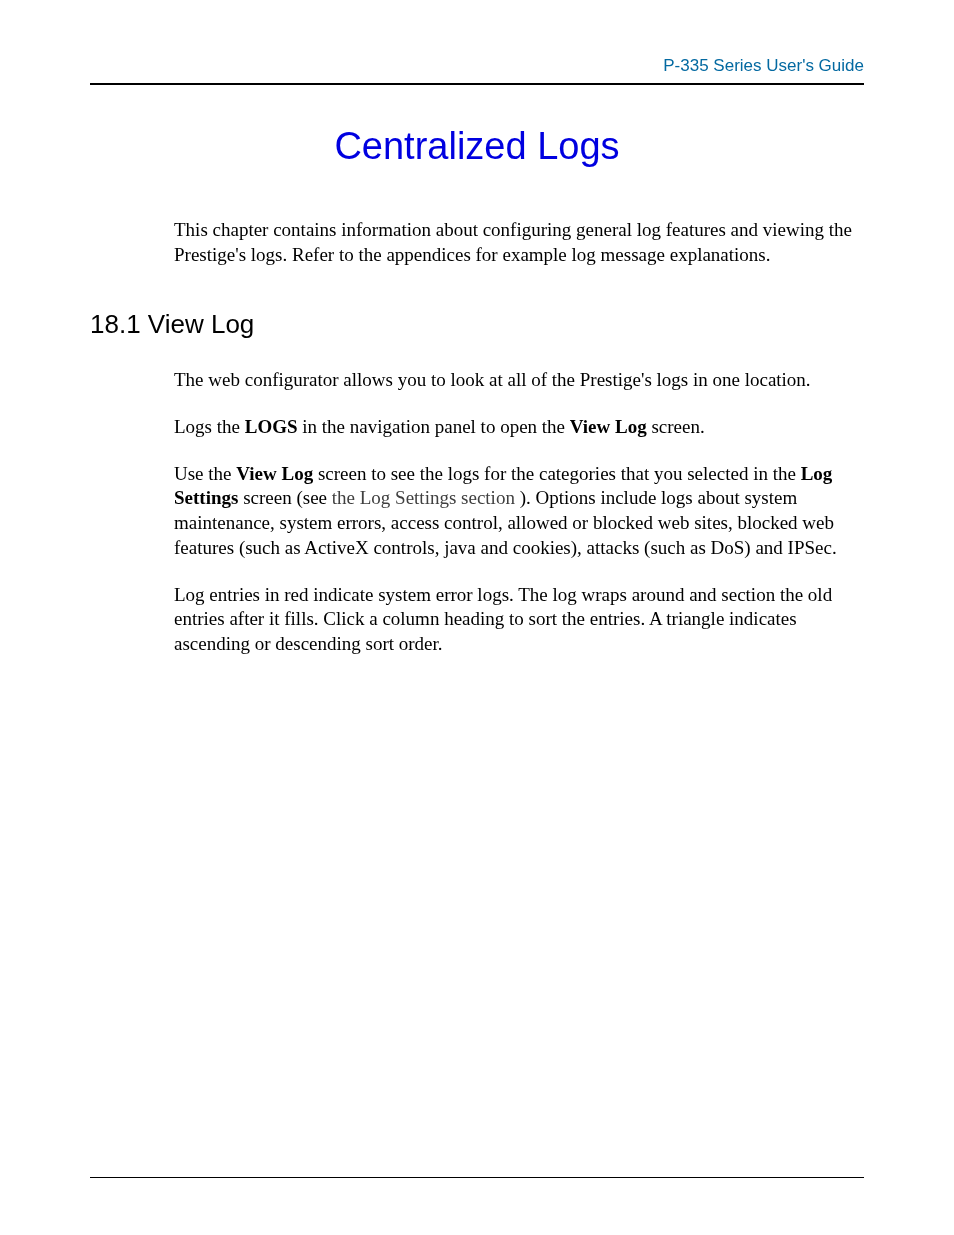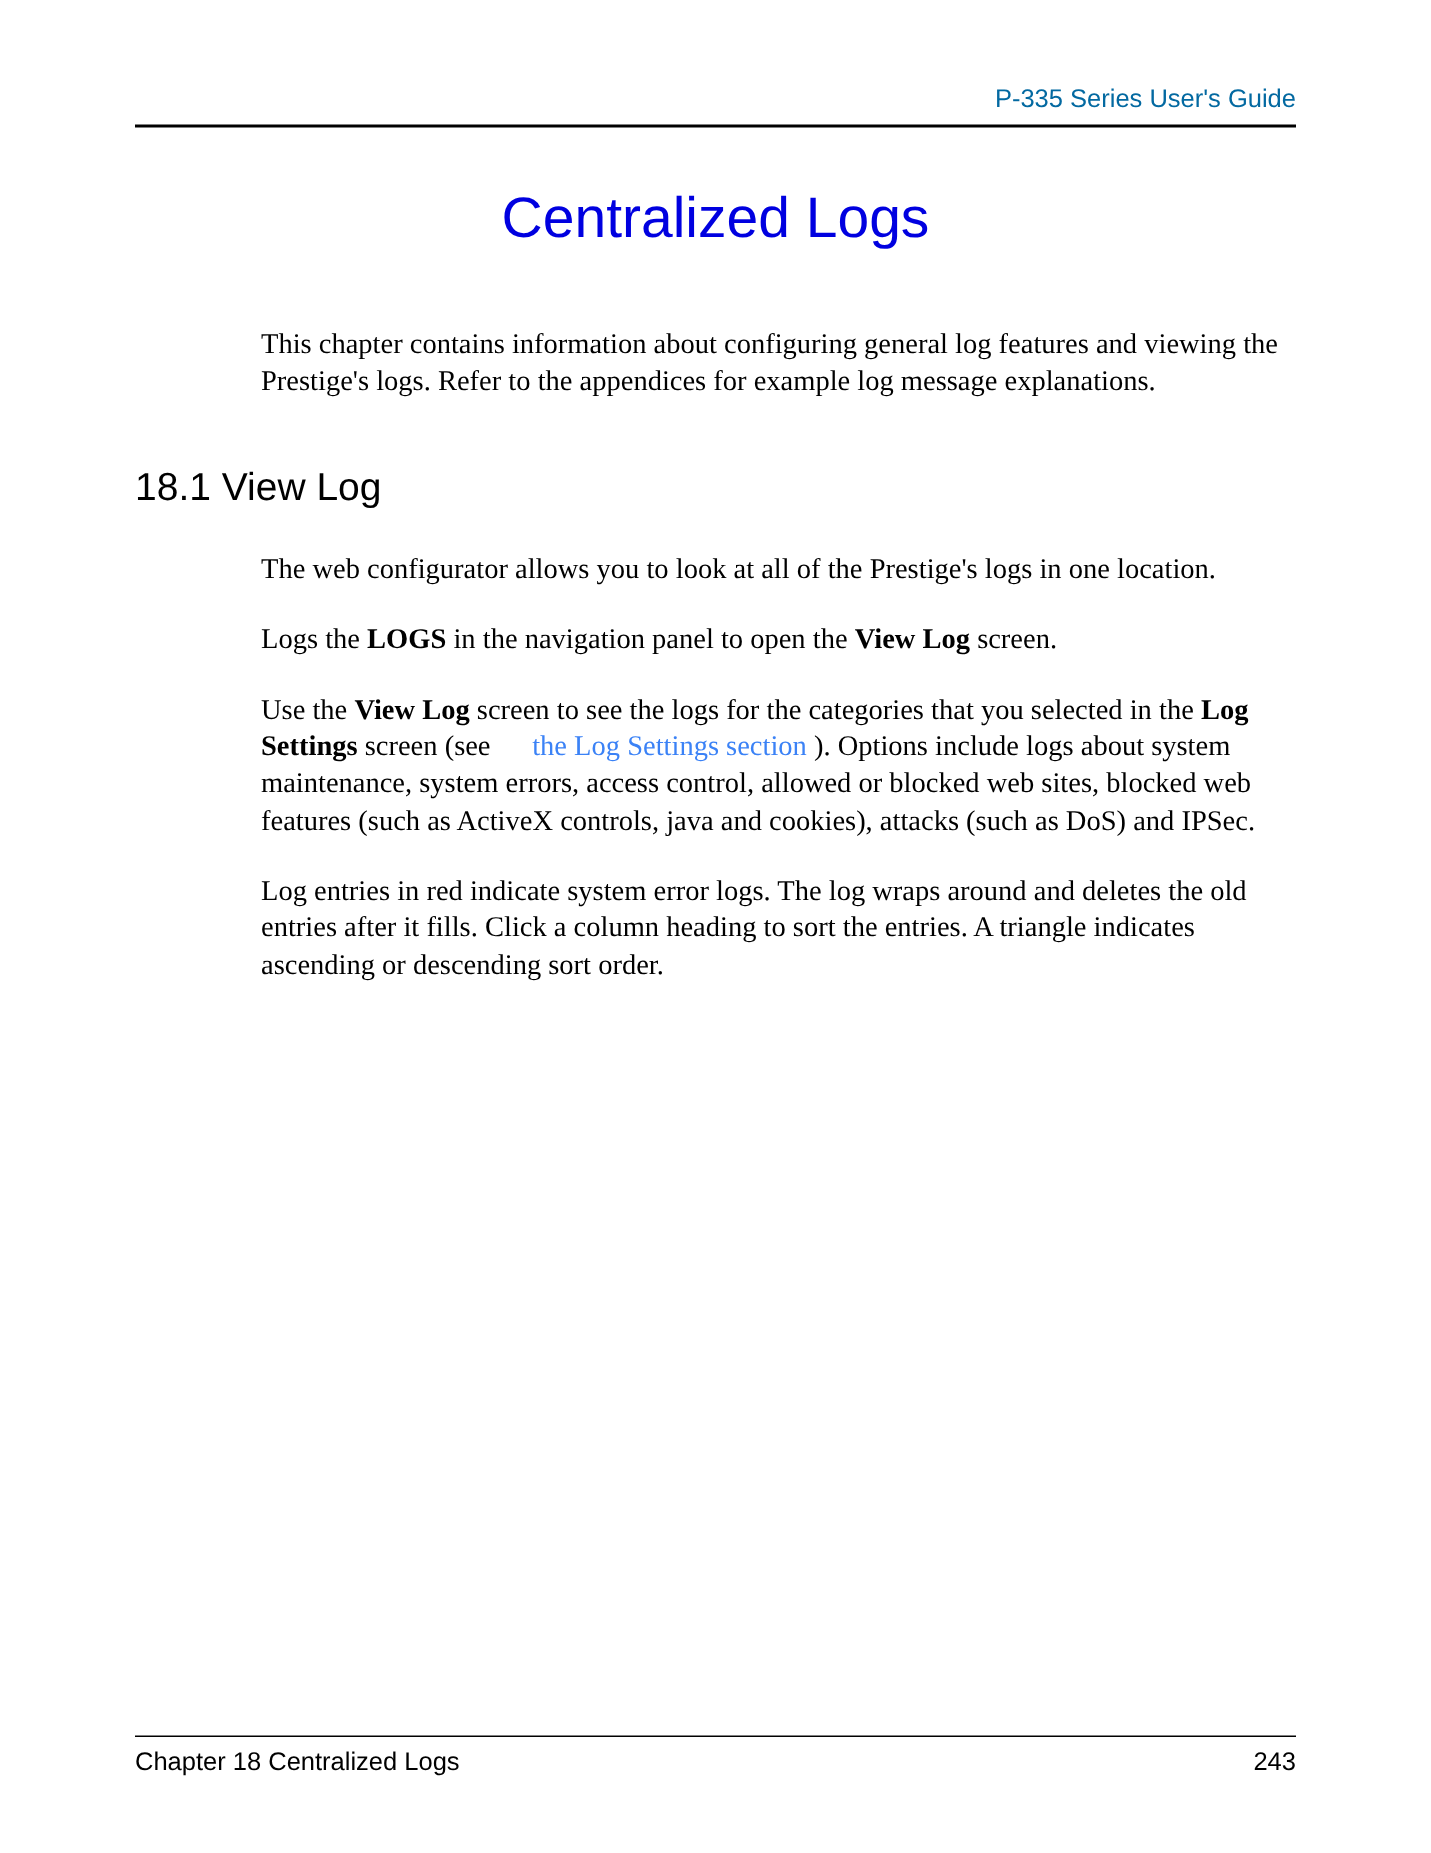--- a/index.html
+++ b/index.html
@@ -65,23 +65,22 @@
     .body-para {
       margin-left: 84px;
       font-size: 19px;
       line-height: 1.3;
       margin-bottom: 22px;
     }
     .bold {
       font-weight: bold;
     }
     .link {
-      color: #3b82f6;
+      color: #404040;
       text-decoration: none;
-      margin-left: 23px;
     }
     .footer {
       position: absolute;
       bottom: 50px;
       left: 90px;
       right: 90px;
     }
     .footer-rule {
       border: none;
       border-top: 1px solid #000;
@@ -111,21 +110,17 @@
 <p class="body-para">The web configurator allows you to look at all of the Prestige's logs in one location.</p>
 
 <p class="body-para">
   <span>Logs the </span><span class="bold">LOGS</span><span> in the navigation panel to open the </span><span class="bold">View Log</span><span> screen.</span>
 </p>
 
 <p class="body-para">
   <span>Use the </span><span class="bold">View Log</span><span> screen to see the logs for the categories that you selected in the </span><span class="bold">Log Settings</span><span> screen (see </span><a class="link" href="#">the Log Settings section </a><span>). Options include logs about system maintenance, system errors, access control, allowed or blocked web sites, blocked web features (such as ActiveX controls, java and cookies), attacks (such as DoS) and IPSec.</span>
 </p>
 
-<p class="body-para">Log entries in red indicate system error logs. The log wraps around and deletes the old entries after it fills. Click a column heading to sort the entries. A triangle indicates ascending or descending sort order.</p>
+<p class="body-para">Log entries in red indicate system error logs. The log wraps around and section the old entries after it fills. Click a column heading to sort the entries. A triangle indicates ascending or descending sort order.</p>
 
 <div class="footer">
   <hr class="footer-rule">
-  <div class="footer-row">
-    <span>Chapter 18 Centralized Logs</span>
-    <span>243</span>
-  </div>
 </div>
 
 </body></html>

